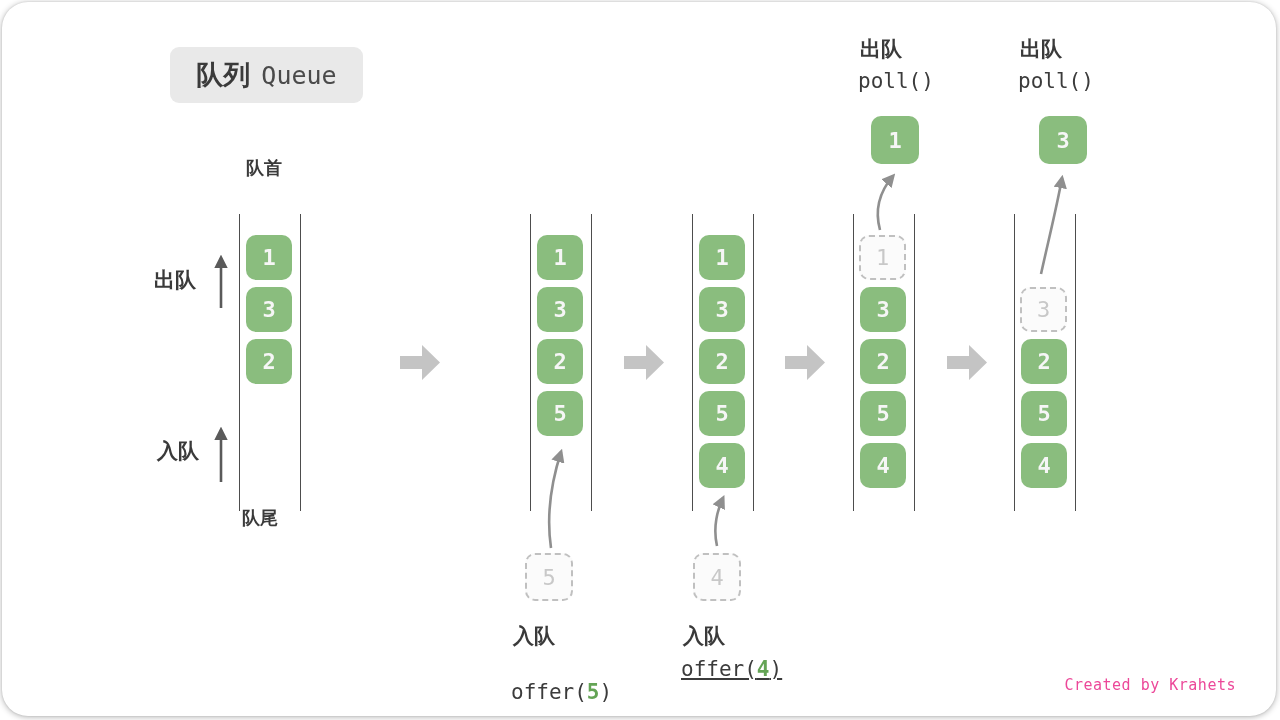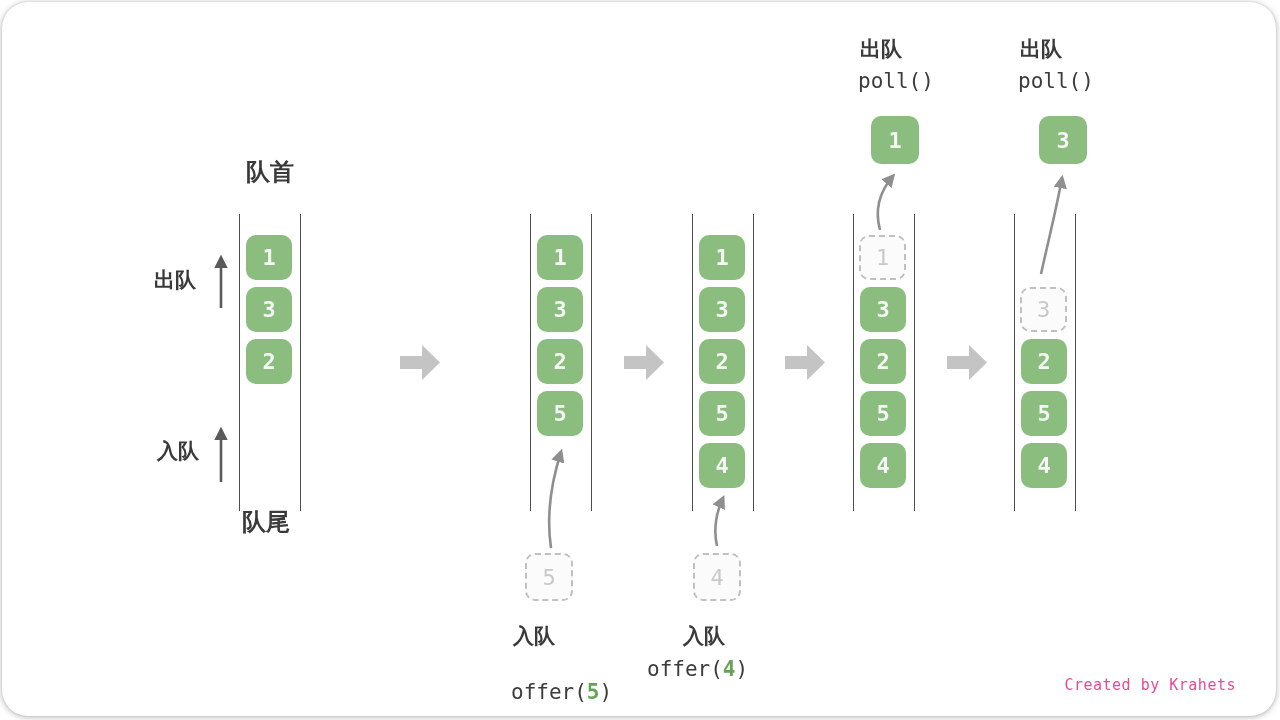--- a/index.html
+++ b/index.html
@@ -13,21 +13,21 @@
   
   .badge{
     left:168px; top:45px; width:193px; height:56px;
     background:#e9e9e9; border-radius:9px;
     display:flex; align-items:center; justify-content:center; gap:11px;
   }
   .badge-zh{font:700 27px "DejaVu Sans", sans-serif; color:#3a3a3a;}
   .badge-en{font:400 25px "DejaVu Sans Mono", monospace; color:#4a4a4a;}
   
   .cjk{font:700 21px "DejaVu Sans", sans-serif; color:#3a3a3a; white-space:nowrap;}
-  .cjk-lg{font-size:24px;}
+  .cjk-lg{font-size:18px;}
   
   .code{font:400 21px "DejaVu Sans Mono", monospace; color:#3b3b3b; white-space:nowrap;}
   .code .arg{color:#64a455; font-weight:700;}
   
   .wall{top:212px; height:297px; width:0; border-left:1.6px solid #4d4d4d;}
   
   .box{
     width:46px; height:45px; border-radius:10px; background:#8abd7e;
     color:#f6f6f6; display:flex; align-items:center; justify-content:center;
     font:700 22px "DejaVu Sans Mono", monospace;
@@ -44,20 +44,24 @@
     right:40px; top:674px; font:400 15px "DejaVu Sans Mono", monospace;
     color:#ec4899; letter-spacing:.5px;
   }
   svg{position:absolute; left:0; top:0; pointer-events:none;}
 </style>
 </head>
 <body>
 
 <div id="card">
 
+  <div class="abs badge">
+    <span class="badge-zh">队列</span>
+    <span class="badge-en">Queue</span>
+  </div>
 
   <div class="abs cjk cjk-lg" style="left:244px;top:154px;">队首</div>
   <div class="abs cjk cjk-lg" style="left:240px;top:504px;">队尾</div>
   <div class="abs cjk" style="left:152px;top:264px;">出队</div>
   <div class="abs cjk" style="left:155px;top:435px;">入队</div>
 
   <div class="abs wall" style="left:237px;"></div>
   <div class="abs wall" style="left:298px;"></div>
   <div class="abs wall" style="left:528px;"></div>
   <div class="abs wall" style="left:589px;"></div>
@@ -123,17 +127,17 @@
   <div class="abs box polled" style="left:1037px;top:114px;">3</div>
   <div class="abs ghost inchan" style="left:1018px;top:285px;">3</div>
   <div class="abs box" style="left:1019px;top:337px;">2</div>
   <div class="abs box" style="left:1019px;top:389px;">5</div>
   <div class="abs box" style="left:1019px;top:441px;">4</div>
 
   <div class="abs cjk" style="left:511px;top:620px;">入队</div>
   <div class="abs code" style="left:509px;top:678px;"><span>offer(</span><span class="arg">5</span><span>)</span></div>
 
   <div class="abs cjk" style="left:681px;top:620px;">入队</div>
-  <div class="abs code" style="left:645px;top:655px;"><span>offer(</span><span class="arg">4</span><span>)</span></div>
+  <div class="abs code" style="left:679px;top:655px;text-decoration:underline;"><span>offer(</span><span class="arg">4</span><span>)</span></div>
 
   <div class="abs watermark">Created by Krahets</div>
 
 </div>
 
 </body></html>

